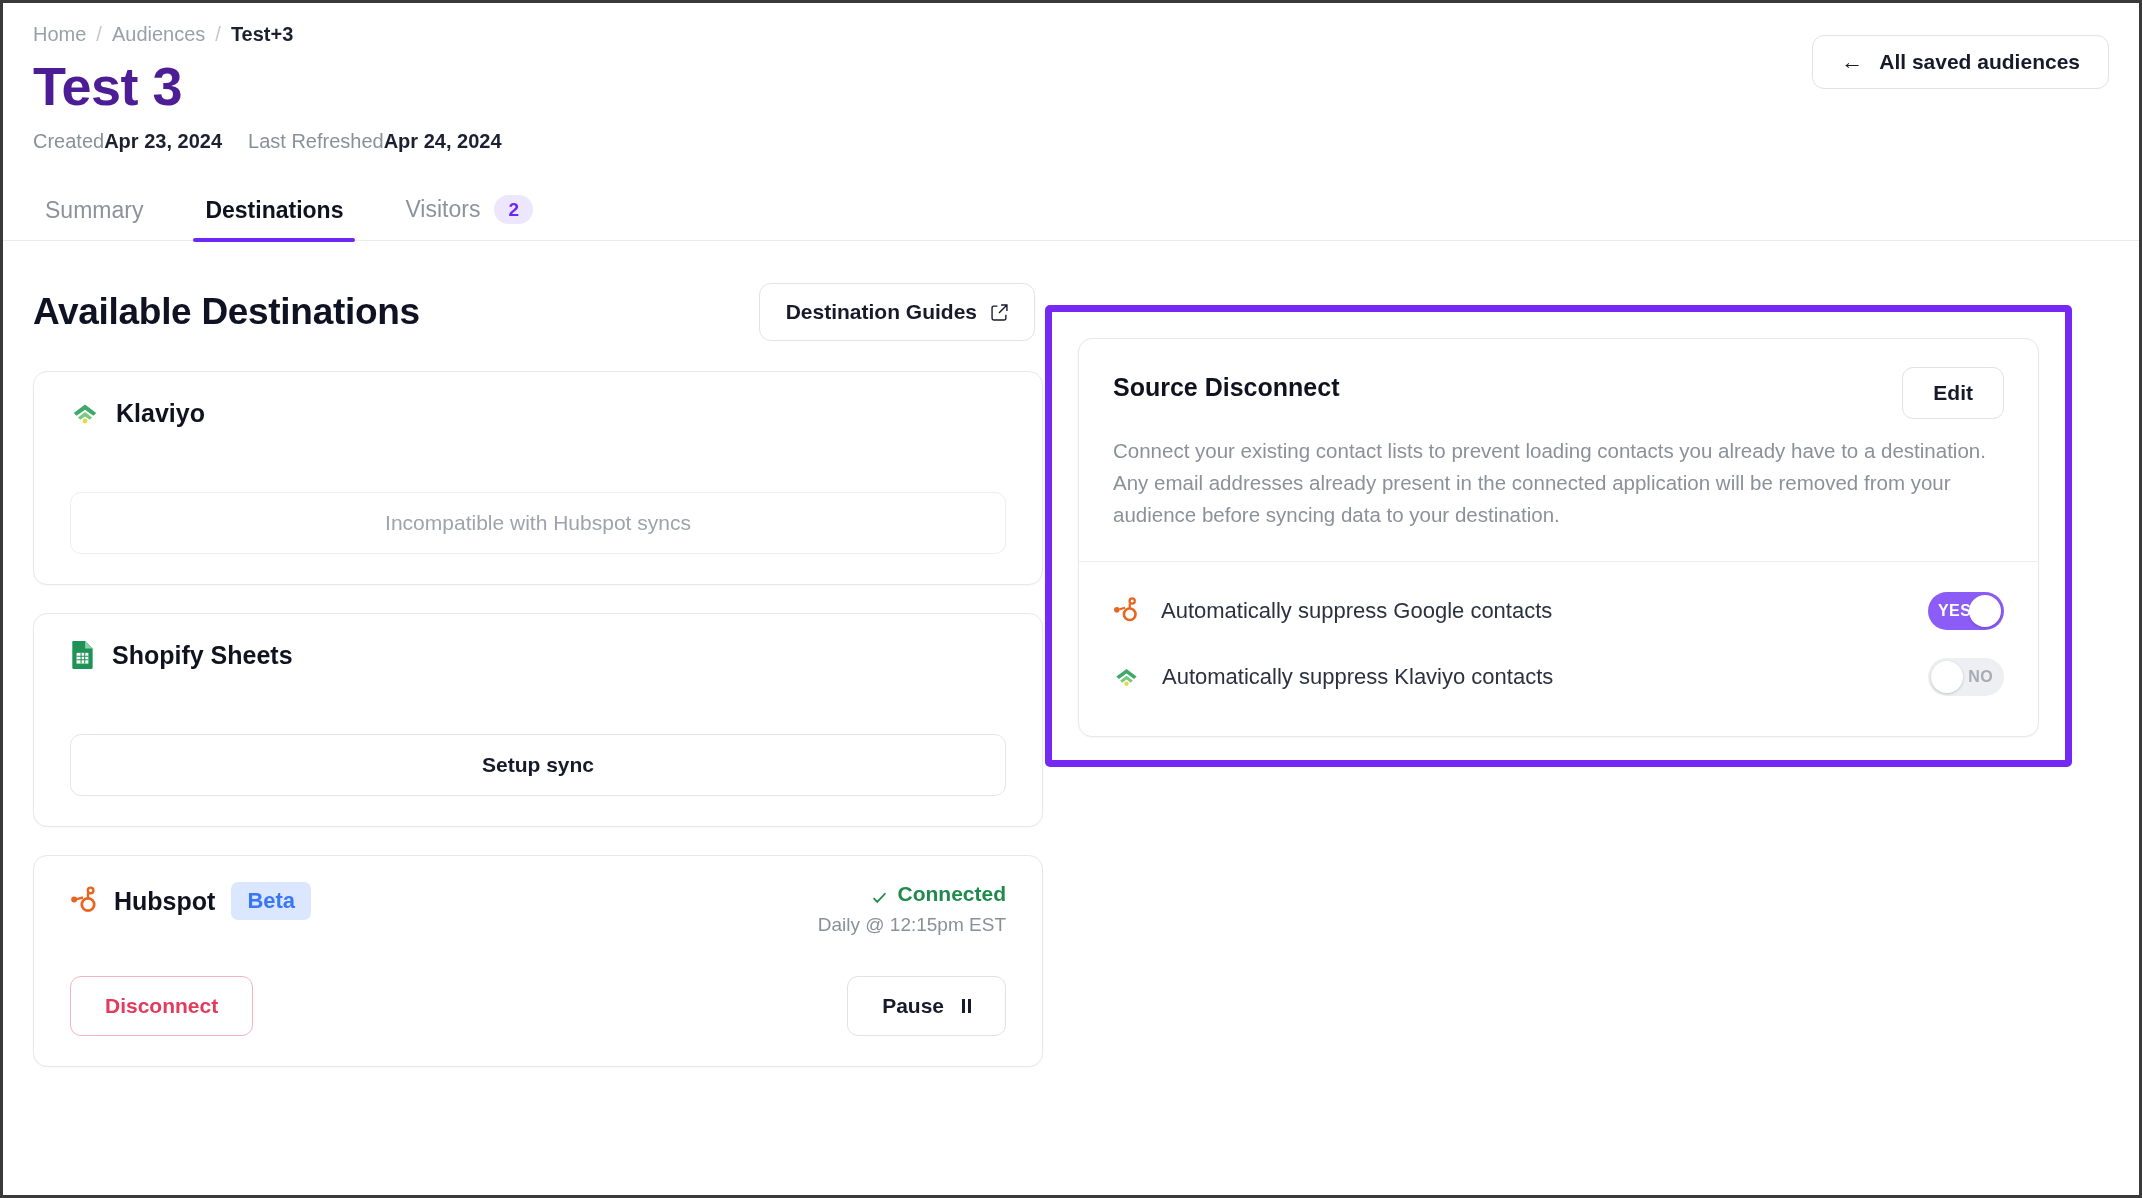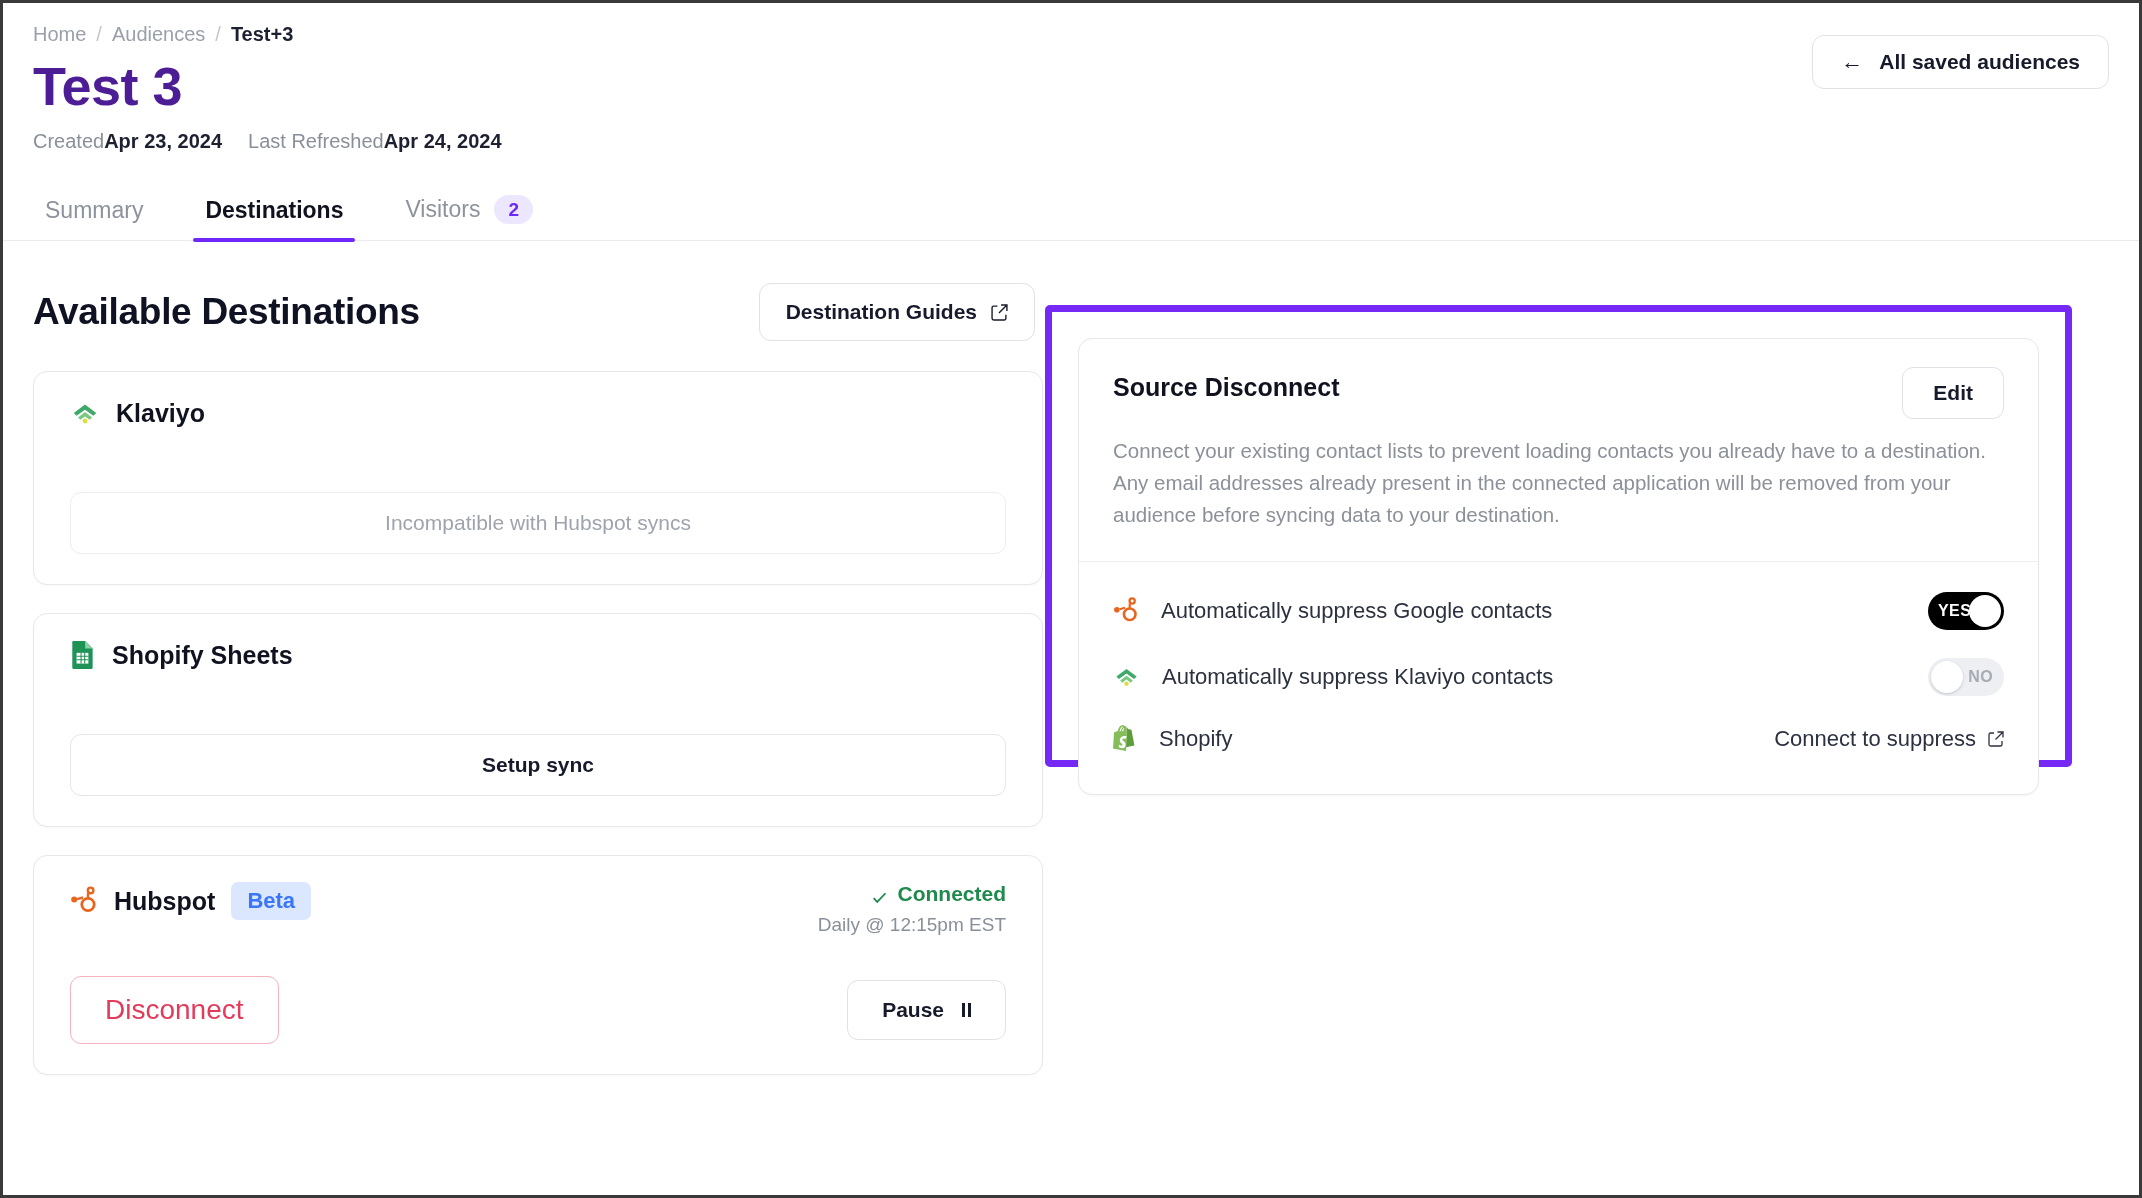--- a/index.html
+++ b/index.html
@@ -102,21 +102,21 @@
 
   .card-action-row { margin-top: 30px; display: flex; align-items: center; justify-content: space-between; }
   .wide-btn {
     width: 100%; text-align: center; border: 1.5px solid #e4e6eb; border-radius: 11px;
     background: #fff; padding: 18px 0; font-size: 21px; font-weight: 700; color: #171a2b;
     cursor: pointer;
   }
   .wide-btn.disabled { color: #9ea3ad; font-weight: 400; cursor: default; border-color: #eceef2; }
   .disconnect-btn {
     border: 1.5px solid #f3b4c0; border-radius: 11px; background: #fff;
-    padding: 17px 34px; font-size: 28px; font-weight: 400; color: #e23b5c; cursor: pointer;
+    padding: 17px 34px; font-size: 21px; font-weight: 700; color: #e23b5c; cursor: pointer;
   }
   .pause-btn {
     border: 1.5px solid #dfe2e8; border-radius: 11px; background: #fff;
     padding: 17px 34px; font-size: 21px; font-weight: 700; color: #171a2b;
     cursor: pointer; display: flex; align-items: center; gap: 18px;
   }
   .pause-glyph { display: inline-flex; gap: 3px; }
   .pause-glyph i { display: block; width: 3px; height: 14px; background: #171a2b; }
 
   
@@ -143,21 +143,21 @@
     display: flex; align-items: center; justify-content: space-between;
     padding: 14px 0; min-height: 58px;
   }
   .supp-row-left { display: flex; align-items: center; gap: 22px; }
   .supp-row-label { font-size: 22px; color: #2c3140; }
 
   .toggle {
     width: 76px; height: 38px; border-radius: 999px; position: relative;
     display: flex; align-items: center; cursor: pointer;
   }
-  .toggle.on { background: #000000; justify-content: flex-start; padding-left: 10px; }
+  .toggle.on { background: #8b5cf6; justify-content: flex-start; padding-left: 10px; }
   .toggle.off { background: #edeff2; justify-content: flex-end; padding-right: 11px; }
   .toggle .t-text { font-size: 16px; font-weight: 700; letter-spacing: .4px; }
   .toggle.on .t-text { color: #ffffff; }
   .toggle.off .t-text { color: #a7acb5; }
   .toggle .knob {
     position: absolute; top: 3px; width: 32px; height: 32px; border-radius: 50%;
     background: #ffffff; box-shadow: 0 1px 3px rgba(0,0,0,0.18);
   }
   .toggle.on .knob { right: 3px; }
   .toggle.off .knob { left: 3px; }
@@ -350,41 +350,20 @@
                   </svg>
                 </span>
                 <span class="supp-row-label">Automatically suppress Klaviyo contacts</span>
               </div>
               <div class="toggle off">
                 <span class="t-text">NO</span>
                 <span class="knob"></span>
               </div>
             </div>
 
-            <div class="supp-row">
-              <div class="supp-row-left">
-                <span class="ico">
-                  <svg width="24" height="28" viewBox="0 0 24 28">
-                    <path d="M17.6 4.6c-.2-.1-1.9-.3-1.9-.3s-1.3-1.3-1.5-1.4c-.1-.1-.3-.1-.4-.1l-.8 19.4 8.4-1.8-2.9-15.3c-.1-.3-.5-.4-.9-.5z" fill="#5f9c3c"></path>
-                    <path d="M13.8 2.8c-.3-.9-.9-1.8-2-1.8h-.2C11.1.4 10.5 0 9.9 0 6.7 0 5.2 4 4.7 6L2 6.9c-.8.3-.9.3-1 1.1L0 23.5l13 2.4L13.8 2.8zM10.3 5.9l-1.5.5c.4-1.6 1.1-3.1 2-3.1.2 0 .3.1.4.2-.5.6-.8 1.5-.9 2.4zM9.9 1.6c.2 0 .3.1.4.2-1.2.6-2.1 2.2-2.5 4.2l-1.3.4C7 4.4 8.1 1.6 9.9 1.6z" fill="#84bd5a"></path>
-                    <path d="M13.6 11.4l-.9 2.6s-.8-.4-1.8-.4c-1.4 0-1.5.9-1.5 1.1 0 1.2 3.3 1.7 3.3 4.7 0 2.3-1.5 3.8-3.5 3.8-2.4 0-3.6-1.5-3.6-1.5l.6-2.1s1.3 1.1 2.3 1.1c.7 0 1-.5 1-.9 0-1.6-2.7-1.7-2.7-4.4 0-2.3 1.6-4.5 4.9-4.5 1.3 0 1.9.4 1.9.4z" fill="#ffffff"></path>
-                  </svg>
-                </span>
-                <span class="supp-row-label">Shopify</span>
-              </div>
-              <div class="connect-link">
-                <span>Connect to suppress</span>
-                <span class="ico">
-                  <svg width="16" height="16" viewBox="0 0 16 16">
-                      <path d="M6 2H2.5A1.5 1.5 0 0 0 1 3.5v10A1.5 1.5 0 0 0 2.5 15h10a1.5 1.5 0 0 0 1.5-1.5V10" fill="none" stroke="#2c3140" stroke-width="1.3"></path>
-                      <path d="M9.5 1H15v5.5M15 1L7.5 8.5" fill="none" stroke="#2c3140" stroke-width="1.3"></path>
-                    </svg>
-                </span>
-              </div>
-            </div>
 
           </div>
         </div>
 
       </div>
     </div>
 
   </div>
 </div>
 

